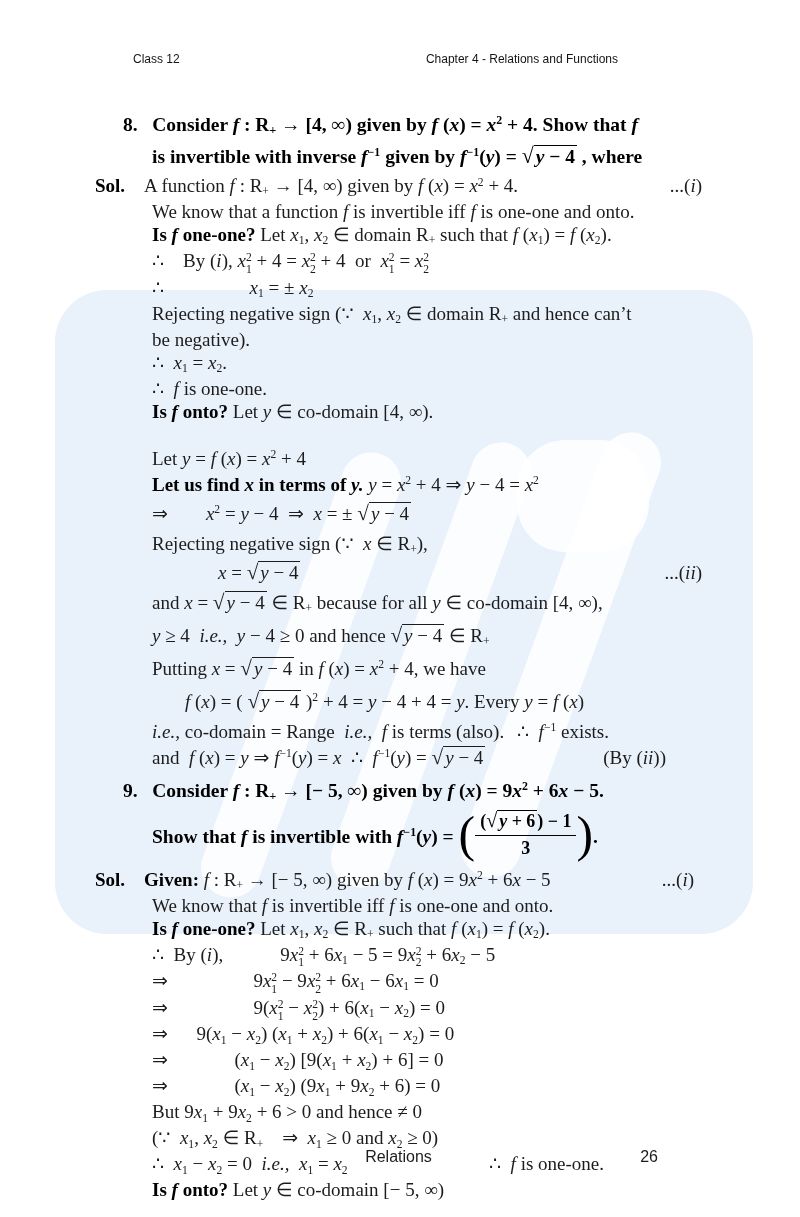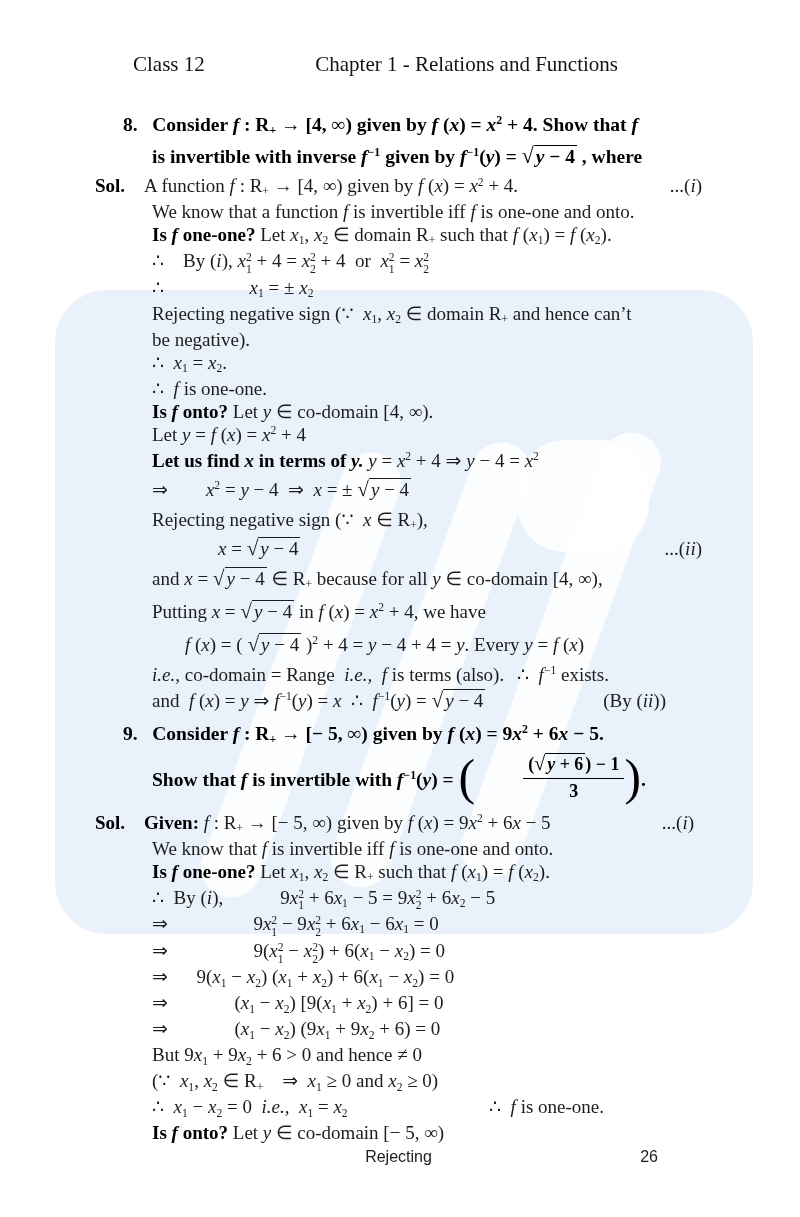--- a/index.html
+++ b/index.html
@@ -5,21 +5,21 @@
   html,body{margin:0;padding:0;}
   body{
     width:800px;height:1217px;background:#ffffff;position:relative;
     font-family:"Liberation Serif", serif;color:#1c1c1c;overflow:hidden;
   }
   .page{position:absolute;inset:0;}
   
   .header{
     position:absolute;left:133px;width:485px;top:52px;
     display:flex;justify-content:space-between;
-    font-family:Liberation Serif, serif;font-size:21px;color:#141414;
+    font-family:Liberation Sans, sans-serif;font-size:12px;color:#141414;
   }
   
   .blob{
     position:absolute;left:55px;top:290px;width:698px;height:644px;
     border-radius:52px;overflow:hidden;
   }
   .stripe{
     position:absolute;width:60px;height:470px;
     border-radius:32px;transform:rotate(20deg);
   }
@@ -41,41 +41,41 @@
   .bi{font-weight:700;font-style:italic;color:#000;}
   .sup{font-size:61%;position:relative;top:-0.55em;}
   .sub{font-size:61%;position:relative;top:0.28em;}
   .ss{display:inline-block;font-size:61%;line-height:1.02;text-align:left;vertical-align:-0.5em;}
   .ss span{display:block;}
   .sq{display:inline-block;white-space:nowrap;}
   .rad{font-size:112%;line-height:0;}
   .bar{display:inline-block;border-top:1.6px solid currentColor;padding:0 2px;line-height:1.12;}
   .frac{
     display:inline-flex;flex-direction:column;text-align:center;
-    vertical-align:middle;font-size:92%;line-height:1.3;position:relative;top:-3px;margin-left:48px;
+    vertical-align:middle;font-size:92%;line-height:1.3;position:relative;top:-3px;
   }
   .fn{border-bottom:1.6px solid currentColor;padding:0 5px 1px;}
   .fd{padding-top:1px;}
   .bigp{font-size:255%;font-weight:400;line-height:0;vertical-align:middle;position:relative;top:-3px;}
   .rn{position:absolute;right:0;}
   
   .footer{
     position:absolute;left:95px;width:607px;top:1148px;text-align:center;
     font-family:"Liberation Sans", sans-serif;font-size:16px;color:#1d1d1d;
   }
   .pagenum{position:absolute;right:44px;top:0;}
 </style>
 </head>
 <body>
 
 <div class="page">
 
   <div class="header">
     <span>Class 12</span>
-    <span>Chapter 1 - Relations and Functions</span>
+    <span>Chapter 4 - Relations and Functions</span>
   </div>
 
   <div class="blob" style="background: rgb(233, 241, 251);">
     <div class="stripe s1" style="background: rgba(255, 255, 255, 0.82);"></div>
     <div class="stripe s2" style="background: rgba(255, 255, 255, 0.82);"></div>
     <div class="stripe s3" style="background: rgba(255, 255, 255, 0.82);"></div>
     <div class="blobette" style="background: rgba(255, 255, 255, 0.82);"></div>
   </div>
 
   <div class="content">
@@ -84,26 +84,27 @@
       <div class="line"><span class="b">Sol.  </span><span>A function </span><span class="i">f</span><span> : R</span><span class="sub">+</span><span> → [4, ∞) given by </span><span class="i">f</span><span> (</span><span class="i">x</span><span>) = </span><span class="i">x</span><span class="sup">2</span><span> + 4.</span><span class="rn"><span>...(</span><span class="i">i</span><span>)</span></span></div>
       <div class="line" style="padding-left: 57px;"><span>We know that a function </span><span class="i">f</span><span> is invertible iff </span><span class="i">f</span><span> is one-one and onto.</span></div>
       <div class="line" style="padding-left: 57px;"><span class="b">Is </span><span class="bi">f</span><span class="b"> one-one?</span><span> Let </span><span class="i">x</span><span class="sub">1</span><span>, </span><span class="i">x</span><span class="sub">2</span><span> ∈ domain R</span><span class="sub">+</span><span> such that </span><span class="i">f</span><span> (</span><span class="i">x</span><span class="sub">1</span><span>) = </span><span class="i">f</span><span> (</span><span class="i">x</span><span class="sub">2</span><span>).</span></div>
       <div class="line" style="padding-left: 57px;"><span>∴ By (</span><span class="i">i</span><span>), </span><span class="i">x</span><span class="ss"><span>2</span><span>1</span></span><span> + 4 = </span><span class="i">x</span><span class="ss"><span>2</span><span>2</span></span><span> + 4 or </span><span class="i">x</span><span class="ss"><span>2</span><span>1</span></span><span> = </span><span class="i">x</span><span class="ss"><span>2</span><span>2</span></span></div>
       <div class="line" style="padding-left: 57px;"><span>∴     </span><span class="i">x</span><span class="sub">1</span><span> = ± </span><span class="i">x</span><span class="sub">2</span></div>
       <div class="line" style="padding-left: 57px;"><span>Rejecting negative sign (∵ </span><span class="i">x</span><span class="sub">1</span><span>, </span><span class="i">x</span><span class="sub">2</span><span> ∈ domain R</span><span class="sub">+</span><span> and hence can’t</span></div>
       <div class="line" style="padding-left: 57px;"><span>be negative).</span></div>
       <div class="line" style="padding-left: 57px;"><span>∴ </span><span class="i">x</span><span class="sub">1</span><span> = </span><span class="i">x</span><span class="sub">2</span><span>.</span></div>
       <div class="line" style="padding-left: 57px;"><span>∴ </span><span class="i">f</span><span> is one-one.</span></div>
       <div class="line" style="padding-left: 57px;"><span class="b">Is </span><span class="bi">f</span><span class="b"> onto?</span><span> Let </span><span class="i">y</span><span> ∈ co-domain [4, ∞).</span></div>
-      <div class="line" style="padding-left: 57px;"><span>Let </span><span class="i">y</span><span> = </span><span class="i">f</span><span> (</span><span class="i">x</span><span>) = </span><span class="i">x</span><span class="sup">2</span><span> + 4</span></div>
+      <div class="line" style="padding-left: 57px; margin-top: 24px;"><span>Let </span><span class="i">y</span><span> = </span><span class="i">f</span><span> (</span><span class="i">x</span><span>) = </span><span class="i">x</span><span class="sup">2</span><span> + 4</span></div>
       <div class="line" style="padding-left: 57px;"><span class="b">Let us find </span><span class="bi">x</span><span class="b"> in terms of </span><span class="bi">y.</span><span> </span><span class="i">y</span><span> = </span><span class="i">x</span><span class="sup">2</span><span> + 4 ⇒ </span><span class="i">y</span><span> − 4 = </span><span class="i">x</span><span class="sup">2</span></div>
       <div class="line tall" style="padding-left: 57px;"><span>⇒  </span><span class="i">x</span><span class="sup">2</span><span> = </span><span class="i">y</span><span> − 4 ⇒ </span><span class="i">x</span><span> = ± </span><span class="sq"><span class="rad">√</span><span class="bar"><span class="i">y</span><span> − 4</span></span></span></div>
       <div class="line" style="padding-left: 57px;"><span>Rejecting negative sign (∵ </span><span class="i">x</span><span> ∈ R</span><span class="sub">+</span><span>),</span></div>
       <div class="line tall" style="padding-left: 123px;"><span class="i">x</span><span> = </span><span class="sq"><span class="rad">√</span><span class="bar"><span class="i">y</span><span> − 4</span></span></span><span class="rn"><span>...(</span><span class="i">ii</span><span>)</span></span></div>
       <div class="line tall" style="padding-left: 57px;"><span>and </span><span class="i">x</span><span> = </span><span class="sq"><span class="rad">√</span><span class="bar"><span class="i">y</span><span> − 4</span></span></span><span> ∈ R</span><span class="sub">+</span><span> because for all </span><span class="i">y</span><span> ∈ co-domain [4, ∞),</span></div>
+      <div class="line tall" style="padding-left: 57px;"><span class="i">y</span><span> ≥ 4 </span><span class="i">i.e.,</span><span> </span><span class="i">y</span><span> − 4 ≥ 0 and hence </span><span class="sq"><span class="rad">√</span><span class="bar"><span class="i">y</span><span> − 4</span></span></span><span> ∈ R</span><span class="sub">+</span></div>
       <div class="line tall" style="padding-left: 57px;"><span>Putting </span><span class="i">x</span><span> = </span><span class="sq"><span class="rad">√</span><span class="bar"><span class="i">y</span><span> − 4</span></span></span><span> in </span><span class="i">f</span><span> (</span><span class="i">x</span><span>) = </span><span class="i">x</span><span class="sup">2</span><span> + 4, we have</span></div>
       <div class="line tall" style="padding-left: 90px;"><span class="i">f</span><span> (</span><span class="i">x</span><span>) = ( </span><span class="sq"><span class="rad">√</span><span class="bar"><span class="i">y</span><span> − 4</span></span></span><span> )</span><span class="sup">2</span><span> + 4 = </span><span class="i">y</span><span> − 4 + 4 = </span><span class="i">y</span><span>. Every </span><span class="i">y</span><span> = </span><span class="i">f</span><span> (</span><span class="i">x</span><span>)</span></div>
       <div class="line" style="padding-left: 57px;"><span class="i">i.e.,</span><span> co-domain = Range </span><span class="i">i.e.,</span><span> </span><span class="i">f</span><span> is terms (also).</span><span class="rn" style="right: 93px;"><span>∴ </span><span class="i">f</span><span class="sup">−1</span><span> exists.</span></span></div>
       <div class="line tall" style="padding-left: 57px;"><span>and </span><span class="i">f</span><span> (</span><span class="i">x</span><span>) = </span><span class="i">y</span><span> ⇒ </span><span class="i">f</span><span class="sup">−1</span><span>(</span><span class="i">y</span><span>) = </span><span class="i">x</span><span> ∴ </span><span class="i">f</span><span class="sup">−1</span><span>(</span><span class="i">y</span><span>) = </span><span class="sq"><span class="rad">√</span><span class="bar"><span class="i">y</span><span> − 4</span></span></span><span class="rn" style="right: 36px;"><span>(By (</span><span class="i">ii</span><span>))</span></span></div>
       <div class="line q" style="padding-left: 28px;"><span>9.  Consider </span><span class="i">f</span><span> : R</span><span class="sub">+</span><span> → [− 5, ∞) given by </span><span class="i">f</span><span> (</span><span class="i">x</span><span>) = 9</span><span class="i">x</span><span class="sup">2</span><span> + 6</span><span class="i">x</span><span> − 5.</span></div>
       <div class="line q xtall" style="padding-left: 57px;"><span>Show that </span><span class="i">f</span><span> is invertible with </span><span class="i">f</span><span class="sup">−1</span><span>(</span><span class="i">y</span><span>) = </span><span class="bigp">(</span><span class="frac"><span class="fn"><span>(</span><span class="sq"><span class="rad">√</span><span class="bar"><span class="i">y</span><span> + 6</span></span></span><span>) − 1</span></span><span class="fd"><span>3</span></span></span><span class="bigp">)</span><span>.</span></div>
       <div class="line"><span class="b">Sol.  Given: </span><span class="i">f</span><span> : R</span><span class="sub">+</span><span> → [− 5, ∞) given by </span><span class="i">f</span><span> (</span><span class="i">x</span><span>) = 9</span><span class="i">x</span><span class="sup">2</span><span> + 6</span><span class="i">x</span><span> − 5</span><span class="rn" style="right: 8px;"><span>...(</span><span class="i">i</span><span>)</span></span></div>
       <div class="line" style="padding-left: 57px;"><span>We know that </span><span class="i">f</span><span> is invertible iff </span><span class="i">f</span><span> is one-one and onto.</span></div>
       <div class="line" style="padding-left: 57px;"><span class="b">Is </span><span class="bi">f</span><span class="b"> one-one?</span><span> Let </span><span class="i">x</span><span class="sub">1</span><span>, </span><span class="i">x</span><span class="sub">2</span><span> ∈ R</span><span class="sub">+</span><span> such that </span><span class="i">f</span><span> (</span><span class="i">x</span><span class="sub">1</span><span>) = </span><span class="i">f</span><span> (</span><span class="i">x</span><span class="sub">2</span><span>).</span></div>
       <div class="line" style="padding-left: 57px;"><span>∴ By (</span><span class="i">i</span><span>),   9</span><span class="i">x</span><span class="ss"><span>2</span><span>1</span></span><span> + 6</span><span class="i">x</span><span class="sub">1</span><span> − 5 = 9</span><span class="i">x</span><span class="ss"><span>2</span><span>2</span></span><span> + 6</span><span class="i">x</span><span class="sub">2</span><span> − 5</span></div>
@@ -112,17 +113,17 @@
       <div class="line" style="padding-left: 57px;"><span>⇒  9(</span><span class="i">x</span><span class="sub">1</span><span> − </span><span class="i">x</span><span class="sub">2</span><span>) (</span><span class="i">x</span><span class="sub">1</span><span> + </span><span class="i">x</span><span class="sub">2</span><span>) + 6(</span><span class="i">x</span><span class="sub">1</span><span> − </span><span class="i">x</span><span class="sub">2</span><span>) = 0</span></div>
       <div class="line" style="padding-left: 57px;"><span>⇒    (</span><span class="i">x</span><span class="sub">1</span><span> − </span><span class="i">x</span><span class="sub">2</span><span>) [9(</span><span class="i">x</span><span class="sub">1</span><span> + </span><span class="i">x</span><span class="sub">2</span><span>) + 6] = 0</span></div>
       <div class="line" style="padding-left: 57px;"><span>⇒    (</span><span class="i">x</span><span class="sub">1</span><span> − </span><span class="i">x</span><span class="sub">2</span><span>) (9</span><span class="i">x</span><span class="sub">1</span><span> + 9</span><span class="i">x</span><span class="sub">2</span><span> + 6) = 0</span></div>
       <div class="line" style="padding-left: 57px;"><span>But 9</span><span class="i">x</span><span class="sub">1</span><span> + 9</span><span class="i">x</span><span class="sub">2</span><span> + 6 &gt; 0 and hence ≠ 0</span></div>
       <div class="line" style="padding-left: 57px;"><span>(∵ </span><span class="i">x</span><span class="sub">1</span><span>, </span><span class="i">x</span><span class="sub">2</span><span> ∈ R</span><span class="sub">+</span><span> ⇒ </span><span class="i">x</span><span class="sub">1</span><span> ≥ 0 and </span><span class="i">x</span><span class="sub">2</span><span> ≥ 0)</span></div>
       <div class="line" style="padding-left: 57px;"><span>∴ </span><span class="i">x</span><span class="sub">1</span><span> − </span><span class="i">x</span><span class="sub">2</span><span> = 0 </span><span class="i">i.e.,</span><span> </span><span class="i">x</span><span class="sub">1</span><span> = </span><span class="i">x</span><span class="sub">2</span><span class="rn" style="right: 98px;"><span>∴ </span><span class="i">f</span><span> is one-one.</span></span></div>
       <div class="line" style="padding-left: 57px;"><span class="b">Is </span><span class="bi">f</span><span class="b"> onto?</span><span> Let </span><span class="i">y</span><span> ∈ co-domain [− 5, ∞)</span></div>
     </div>
 
   <div class="footer">
-    <span>Rejecting</span>
+    <span>Relations</span>
     <span class="pagenum">26</span>
   </div>
 
 </div>
 
 </body></html>

